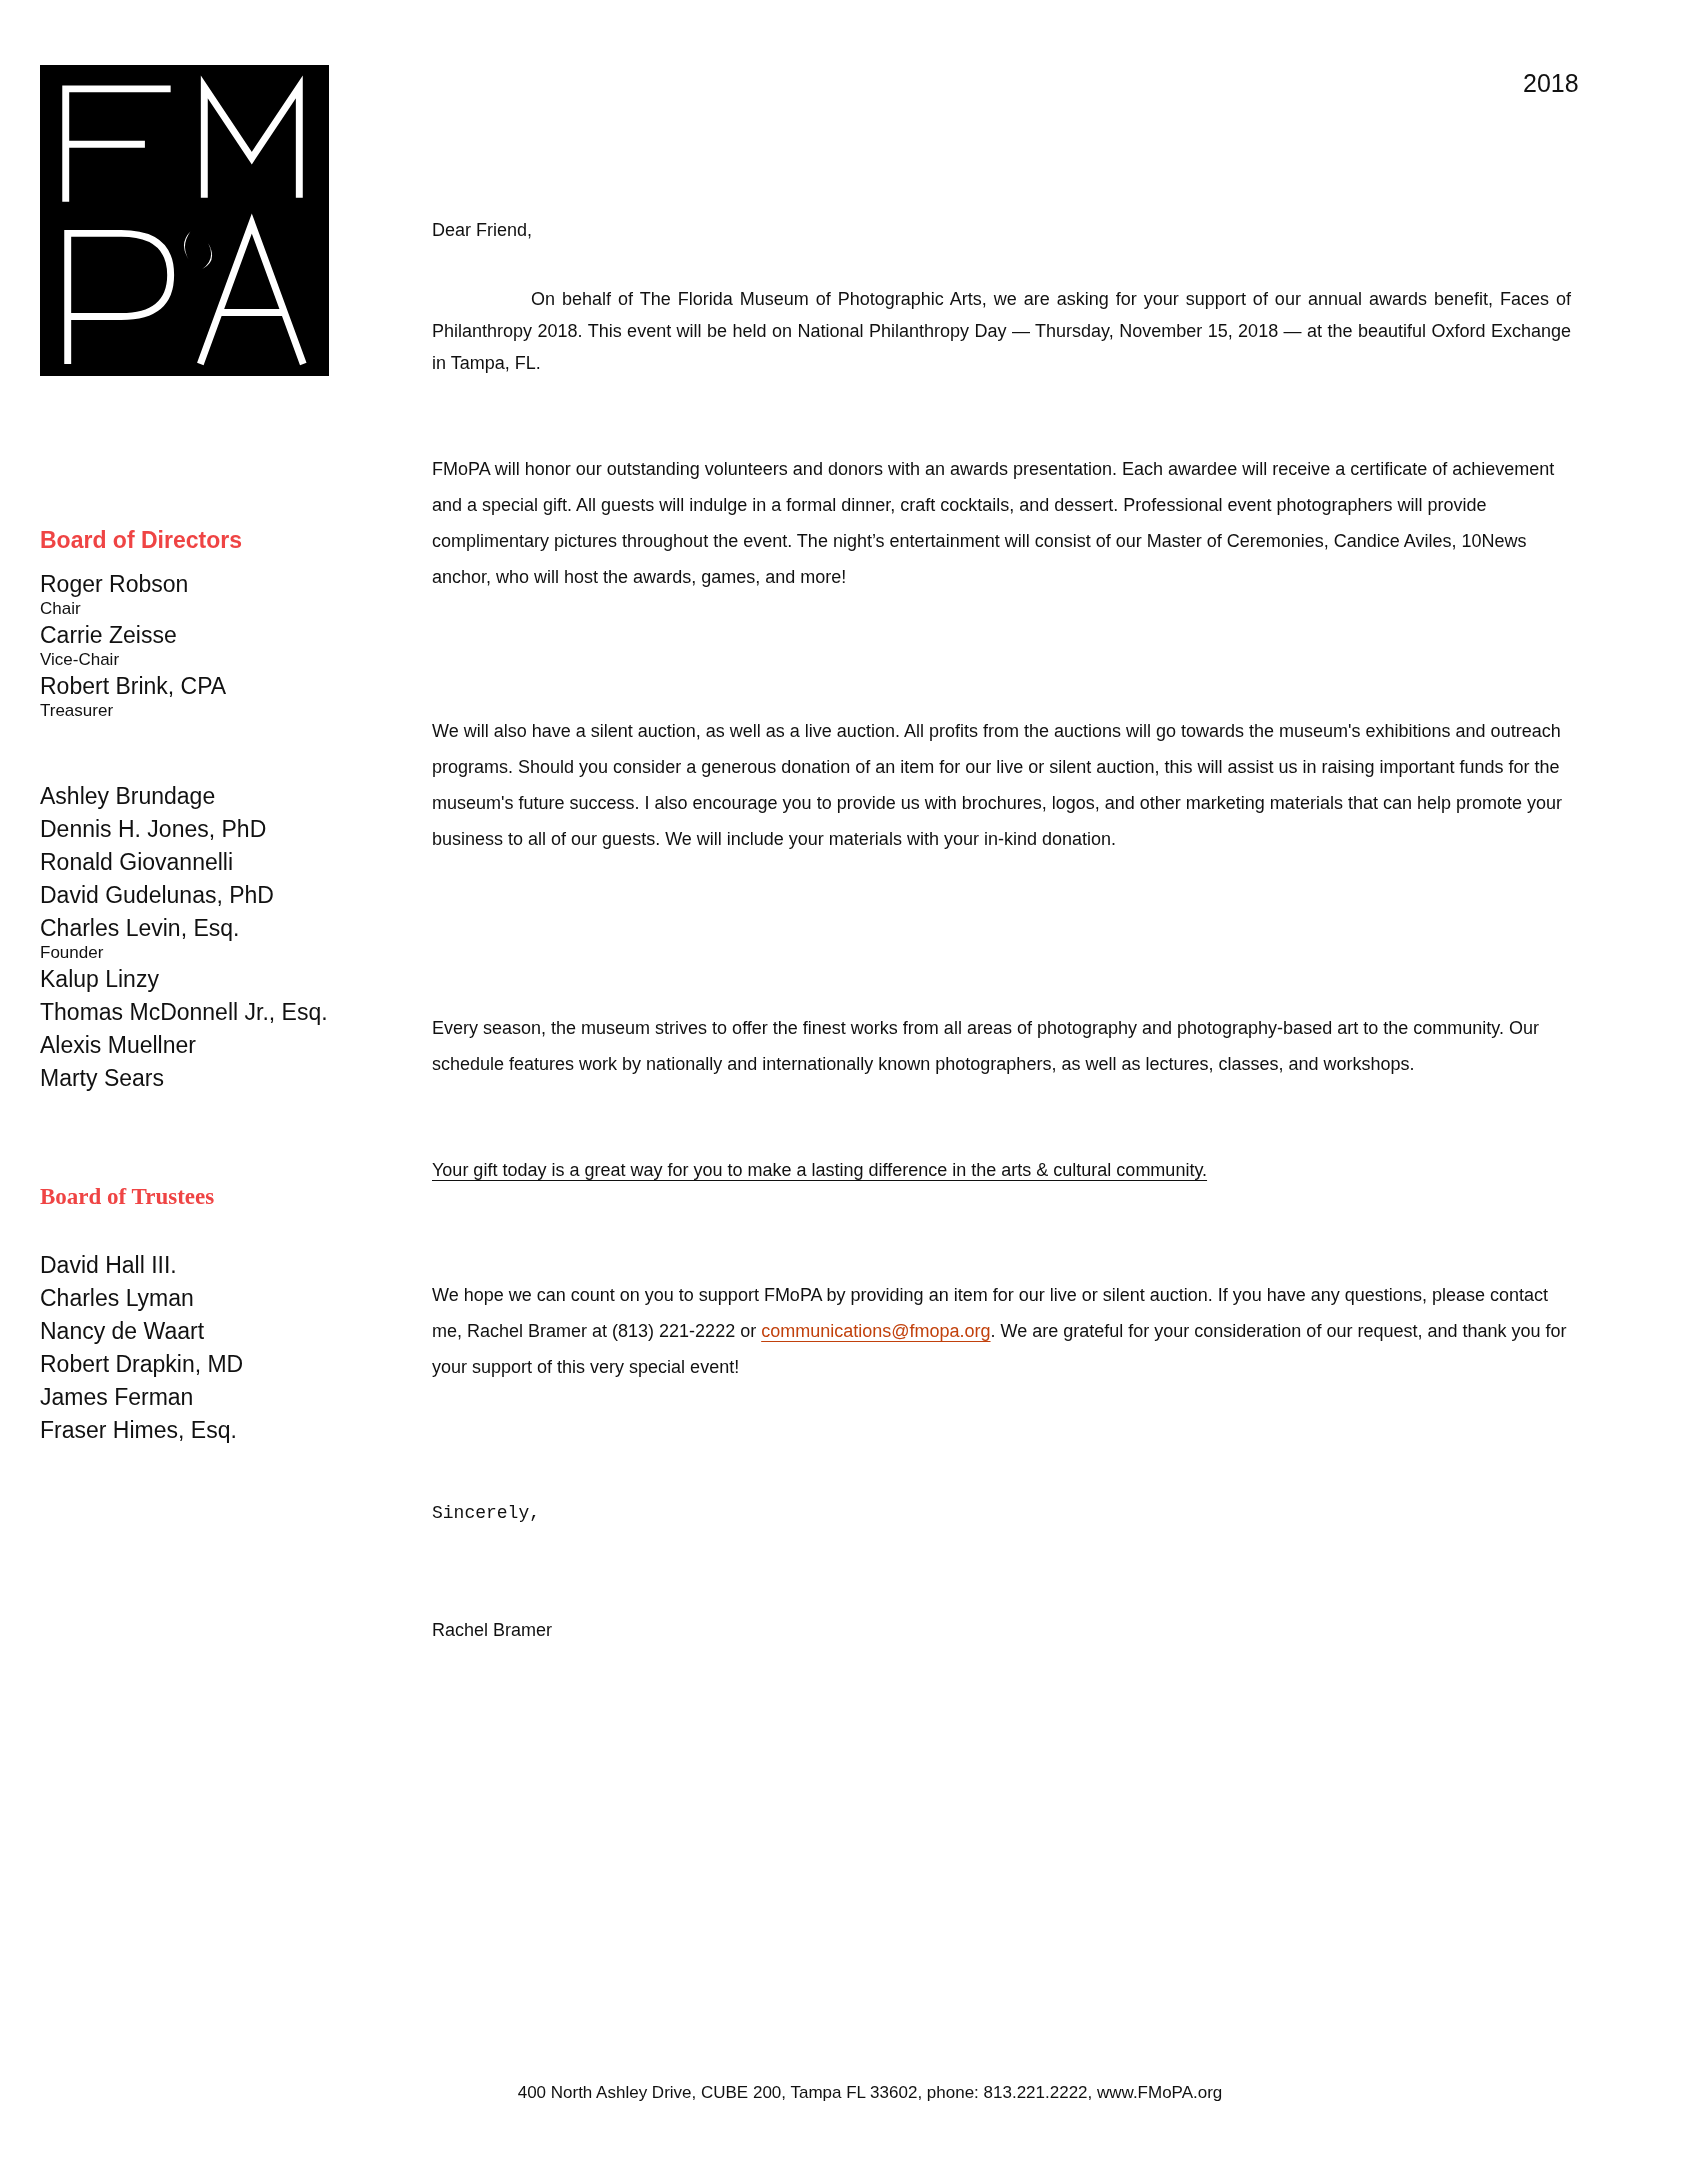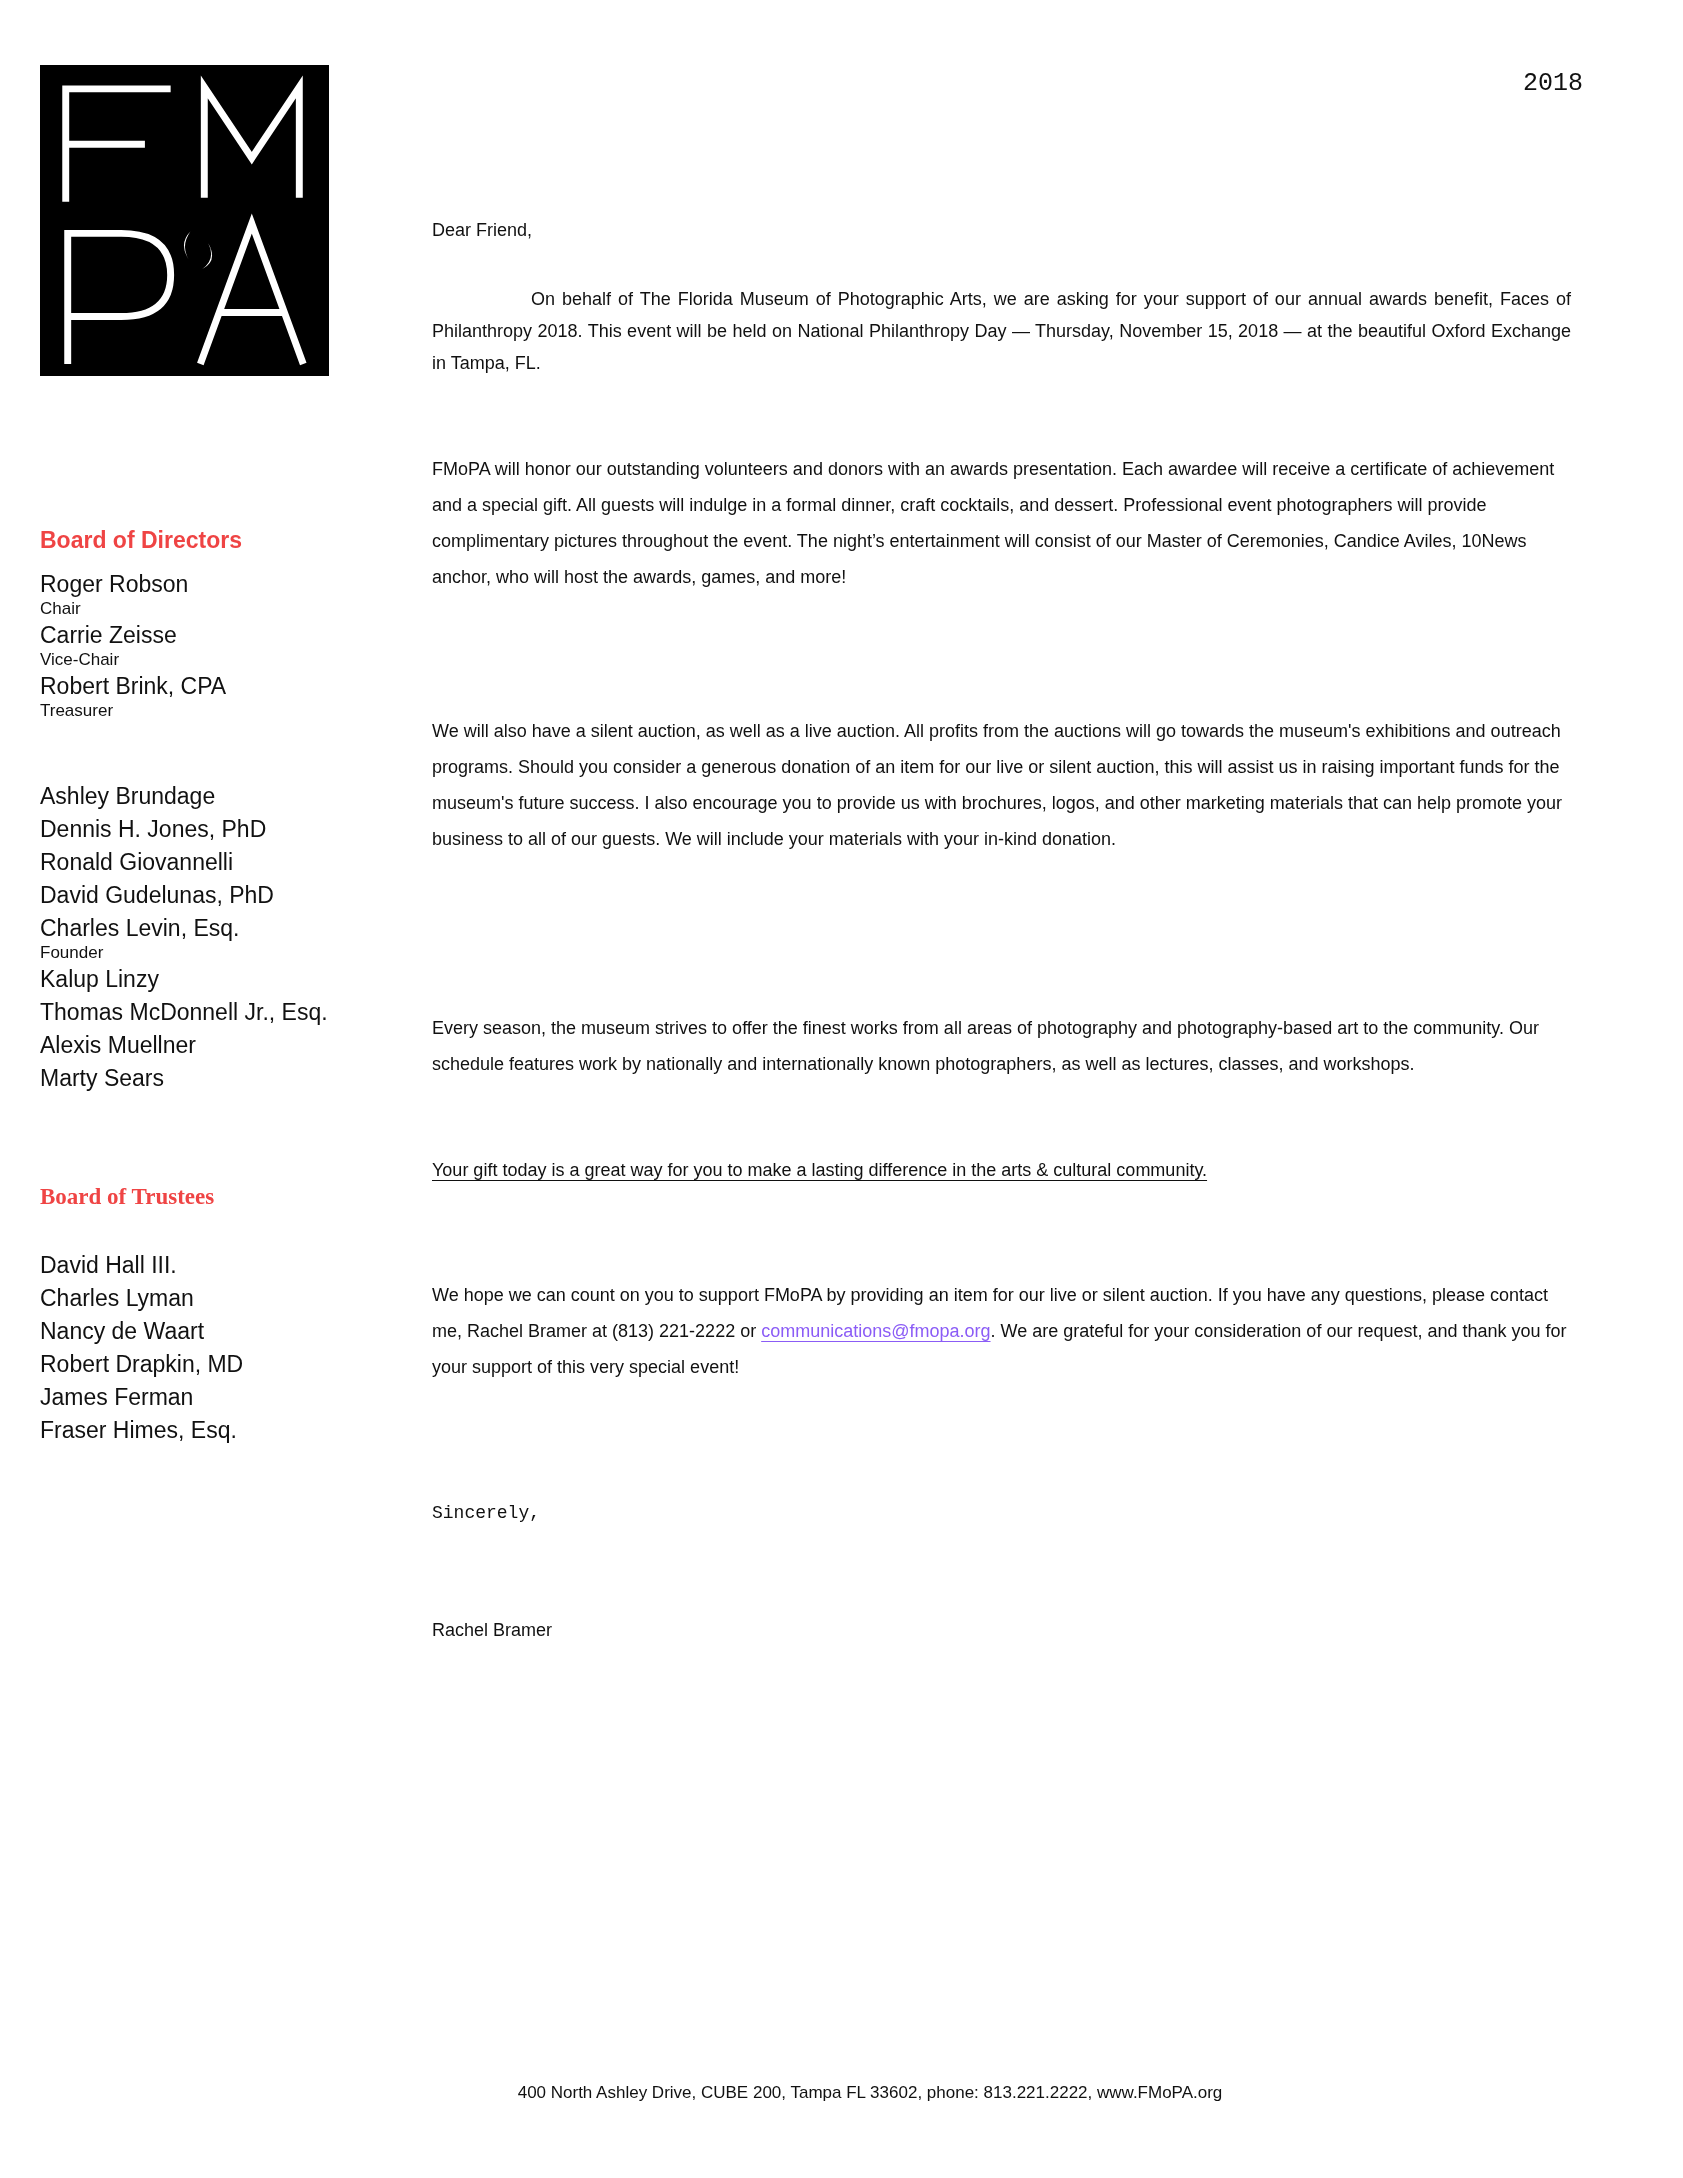--- a/index.html
+++ b/index.html
@@ -6,21 +6,21 @@
     body {
       width: 1683px; height: 2178px; position: relative; overflow: hidden;
       font-family: "Liberation Sans", sans-serif; color: #111111;
     }
     .logo {
       position: absolute; left: 40px; top: 65px; width: 289px; height: 311px;
       background: #000000;
     }
     .logo svg { width: 100%; height: 100%; display: block; }
     .year {
-      position: absolute; left: 1523px; top: 69px; font-size: 25px; color: #111; font-family: Liberation Mono, monospace;
+      position: absolute; left: 1523px; top: 69px; font-size: 25px; color: #111;
     }
     .sidebar {
       position: absolute; left: 40px; top: 0; width: 327px;
     }
     .board-heading {
       position: absolute; left: 0; font-size: 23px; font-weight: bold; color: #ef4444;
       white-space: nowrap;
     }
     .member-list { position: absolute; left: 0; margin: 0; padding: 0; list-style: none; }
     .member { font-size: 23px; line-height: 33px; white-space: nowrap; }
@@ -28,21 +28,21 @@
     .main {
       position: absolute; left: 432px; top: 0; width: 1139px;
     }
     .para {
       position: absolute; left: 0; width: 1139px; font-size: 18px; line-height: 36px; margin: 0;
     }
     .justify { text-align: justify; text-align-last: left; line-height: 32px; }
     .indent { text-indent: 99px; }
     .bold { font-weight: normal; }
     .underline { text-decoration: underline; text-underline-offset: 4px; }
-    .email-link { color: #8b5cf6; text-decoration: underline; text-underline-offset: 4px; }
+    .email-link { color: #c2410c; text-decoration: underline; text-underline-offset: 4px; }
     .footer {
       position: absolute; left: 0; width: 1459px; top: 2083px; text-align: center;
       font-size: 17px; color: #111; padding-left: 281px; box-sizing: border-box;
     }
   </style>
 </head>
 <body>
 
 <div class="logo">
   <svg viewBox="0 0 292 314">

